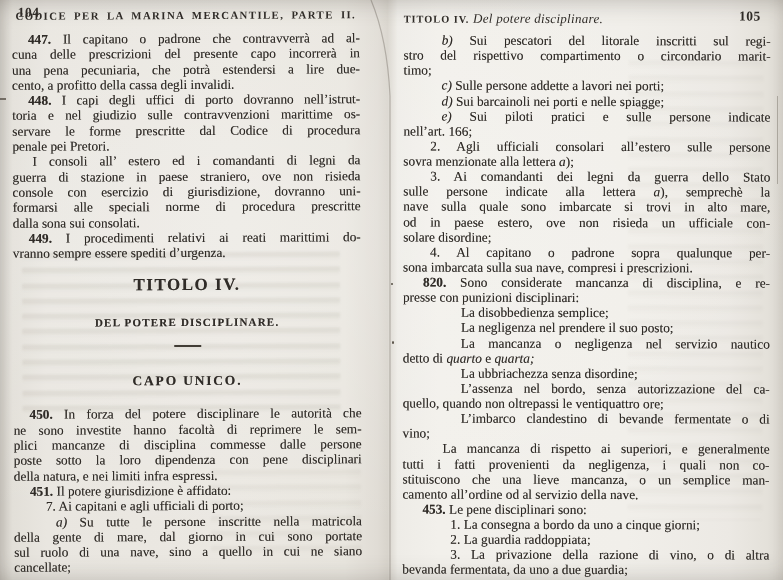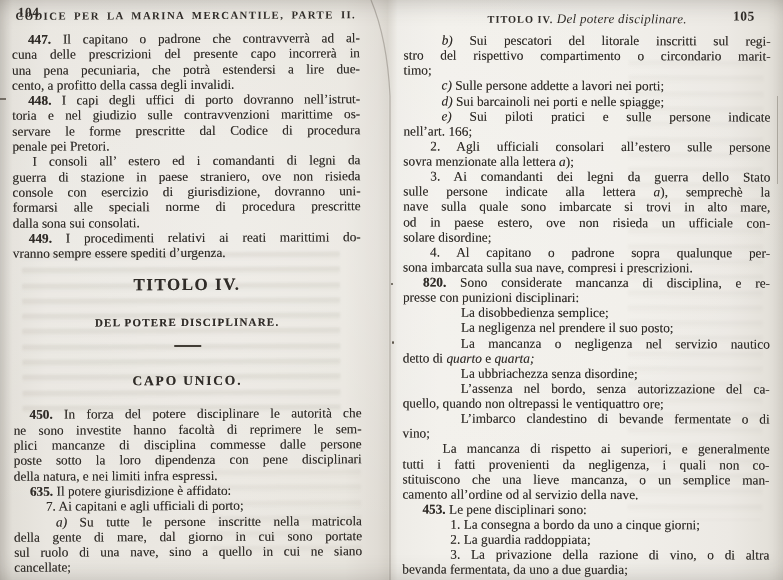--- a/index.html
+++ b/index.html
@@ -21,24 +21,24 @@
     content:"";position:absolute;inset:0;pointer-events:none;
     box-shadow:inset 0 16px 26px -18px rgba(70,64,56,.38),
                inset 0 -16px 26px -18px rgba(70,64,56,.32);
   }
   .page{position:absolute;top:0;height:580px;}
   .page.left{left:0;width:388px;transform:rotate(-0.25deg);}
   .page.right{left:388px;width:395px;transform:rotate(0.15deg);}
 
   .running-head{position:absolute;font-weight:700;}
   .page.left  .running-head{top:5px;left:13px;width:348px;text-align:center;}
-  .page.right .running-head{top:9px;left:15px;width:367px;text-align:center;}
+  .page.right .running-head{top:9px;left:15px;width:367px;}
   .pagenum{position:absolute;top:-1px;font-size:13.5px;font-weight:700;letter-spacing:.5px;}
   .page.left  .pagenum{left:6px;}
-  .page.right .pagenum{right:16px;}
+  .page.right .pagenum{right:10px;}
   .runtitle{font-size:10.8px;letter-spacing:1.4px;word-spacing:3px;}
   .rt-sc{font-size:10.3px;letter-spacing:1px;font-weight:700;}
   .rt-it{font-size:13px;font-style:italic;font-weight:400;letter-spacing:.3px;}
 
   .column{position:absolute;font-size:13.3px;}
   .page.left  .column{top:31px;left:13px;width:348px;line-height:15.3px;}
   .page.right .column{top:33px;left:15px;width:367px;line-height:15.12px;}
 
   .line{
     text-align:justify;text-align-last:justify;-moz-text-align-last:justify;
@@ -109,21 +109,21 @@
         <div class="line last"><span>vranno sempre essere spediti d’urgenza.</span></div>
         <div class="h1">TITOLO IV.</div>
         <div class="h2">DEL POTERE DISCIPLINARE.</div>
         <div class="rule"></div>
         <div class="h3">CAPO UNICO.</div>
         <div class="line" style="padding-left: 16px;"><span class="b">450.</span><span> In forza del potere disciplinare le autorità che</span></div>
         <div class="line"><span>ne sono investite hanno facoltà di reprimere le sem-</span></div>
         <div class="line"><span>plici mancanze di disciplina commesse dalle persone</span></div>
         <div class="line"><span>poste sotto la loro dipendenza con pene disciplinari</span></div>
         <div class="line last"><span>della natura, e nei limiti infra espressi.</span></div>
-        <div class="line last" style="padding-left: 16px;"><span class="b">635.</span><span> Il potere giurisdizione è affidato:</span></div>
+        <div class="line last" style="padding-left: 16px;"><span class="b">451.</span><span> Il potere giurisdizione è affidato:</span></div>
         <div class="line last" style="padding-left: 32px;"><span>7. Ai capitani e agli ufficiali di porto;</span></div>
         <div class="line" style="padding-left: 42px;"><span class="i">a)</span><span> Su tutte le persone inscritte nella matricola</span></div>
         <div class="line"><span>della gente di mare, dal giorno in cui sono portate</span></div>
         <div class="line"><span>sul ruolo di una nave, sino a quello in cui ne siano</span></div>
         <div class="line last"><span>cancellate;</span></div>
       </div>
   </div>
 
   <div class="page right">
     <div class="running-head">

